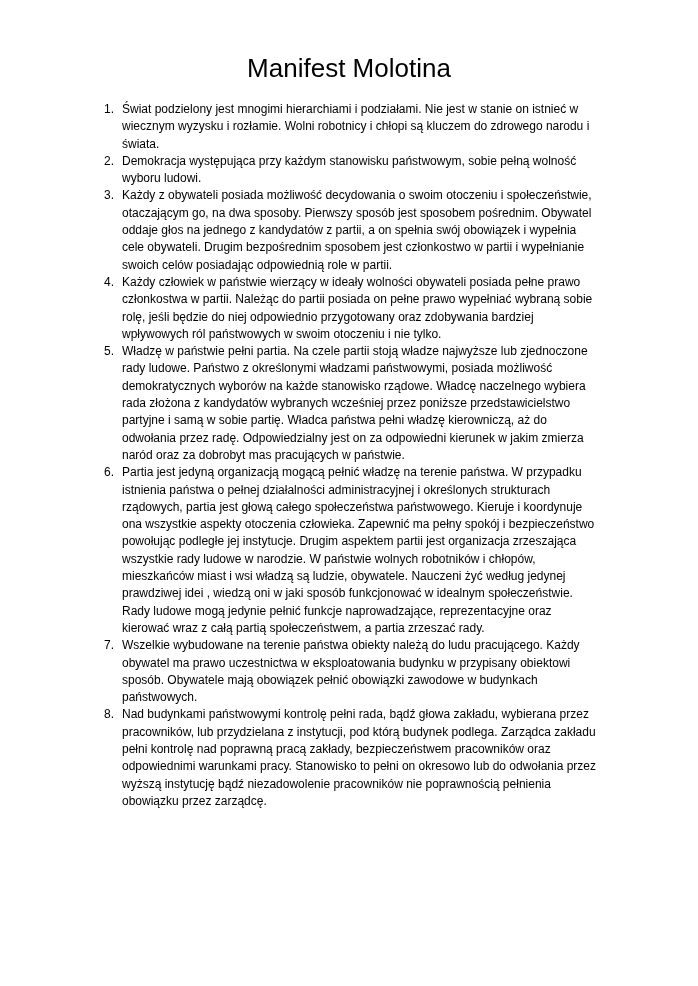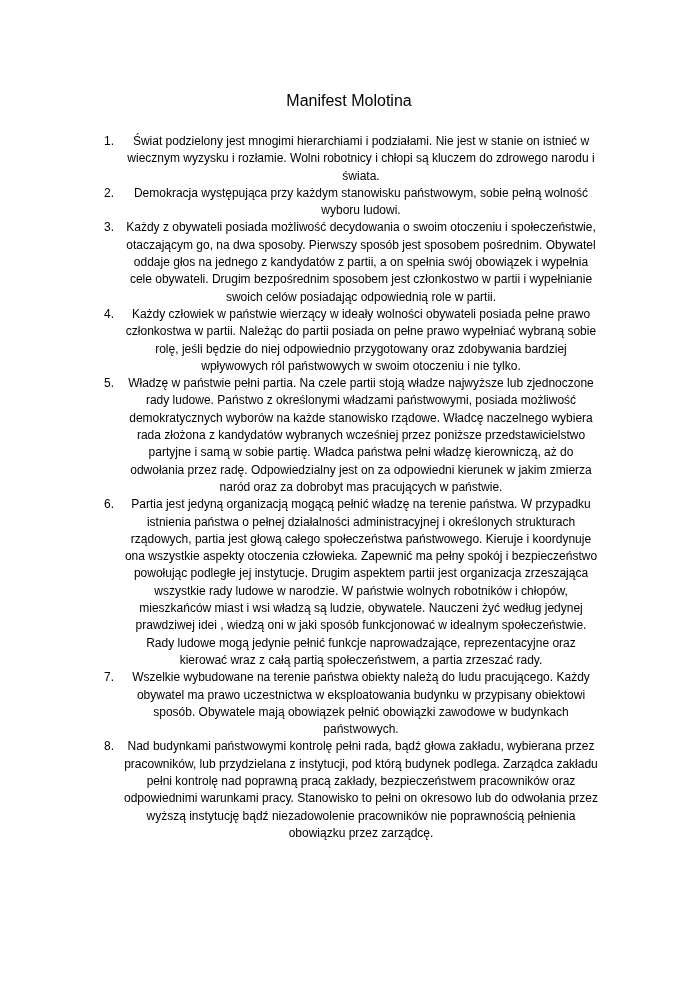--- a/index.html
+++ b/index.html
@@ -11,23 +11,23 @@
     position: relative;
     width: 698px;
     height: 986px;
     background: #ffffff;
     color: #000000;
     font-family: "Liberation Sans", sans-serif;
     overflow: hidden;
     box-sizing: border-box;
   }
   .title-block {
-    padding-top: 84px;
+    padding-top: 52px;
     text-align: center;
-    font-size: 16px;
+    font-size: 26px;
     line-height: 33px;
     font-weight: 400;
     color: #000000;
   }
   .manifest-list {
     margin-top: 16px;
     margin-left: 96px;
     width: 510px;
     font-size: 12px;
     line-height: 17.3px;
@@ -39,21 +39,21 @@
   .item-number {
     flex: 0 0 18px;
     width: 18px;
     padding-left: 8px;
     box-sizing: content-box;
     text-align: left;
     white-space: nowrap;
   }
   .item-text {
     width: 478px;
-    text-align: center;
+    text-align: left;
   }
 </style>
 </head>
 <body>
 
 <div class="page">
 
   <div class="title-block">
     <div>Manifest Molotina</div>
   </div>

